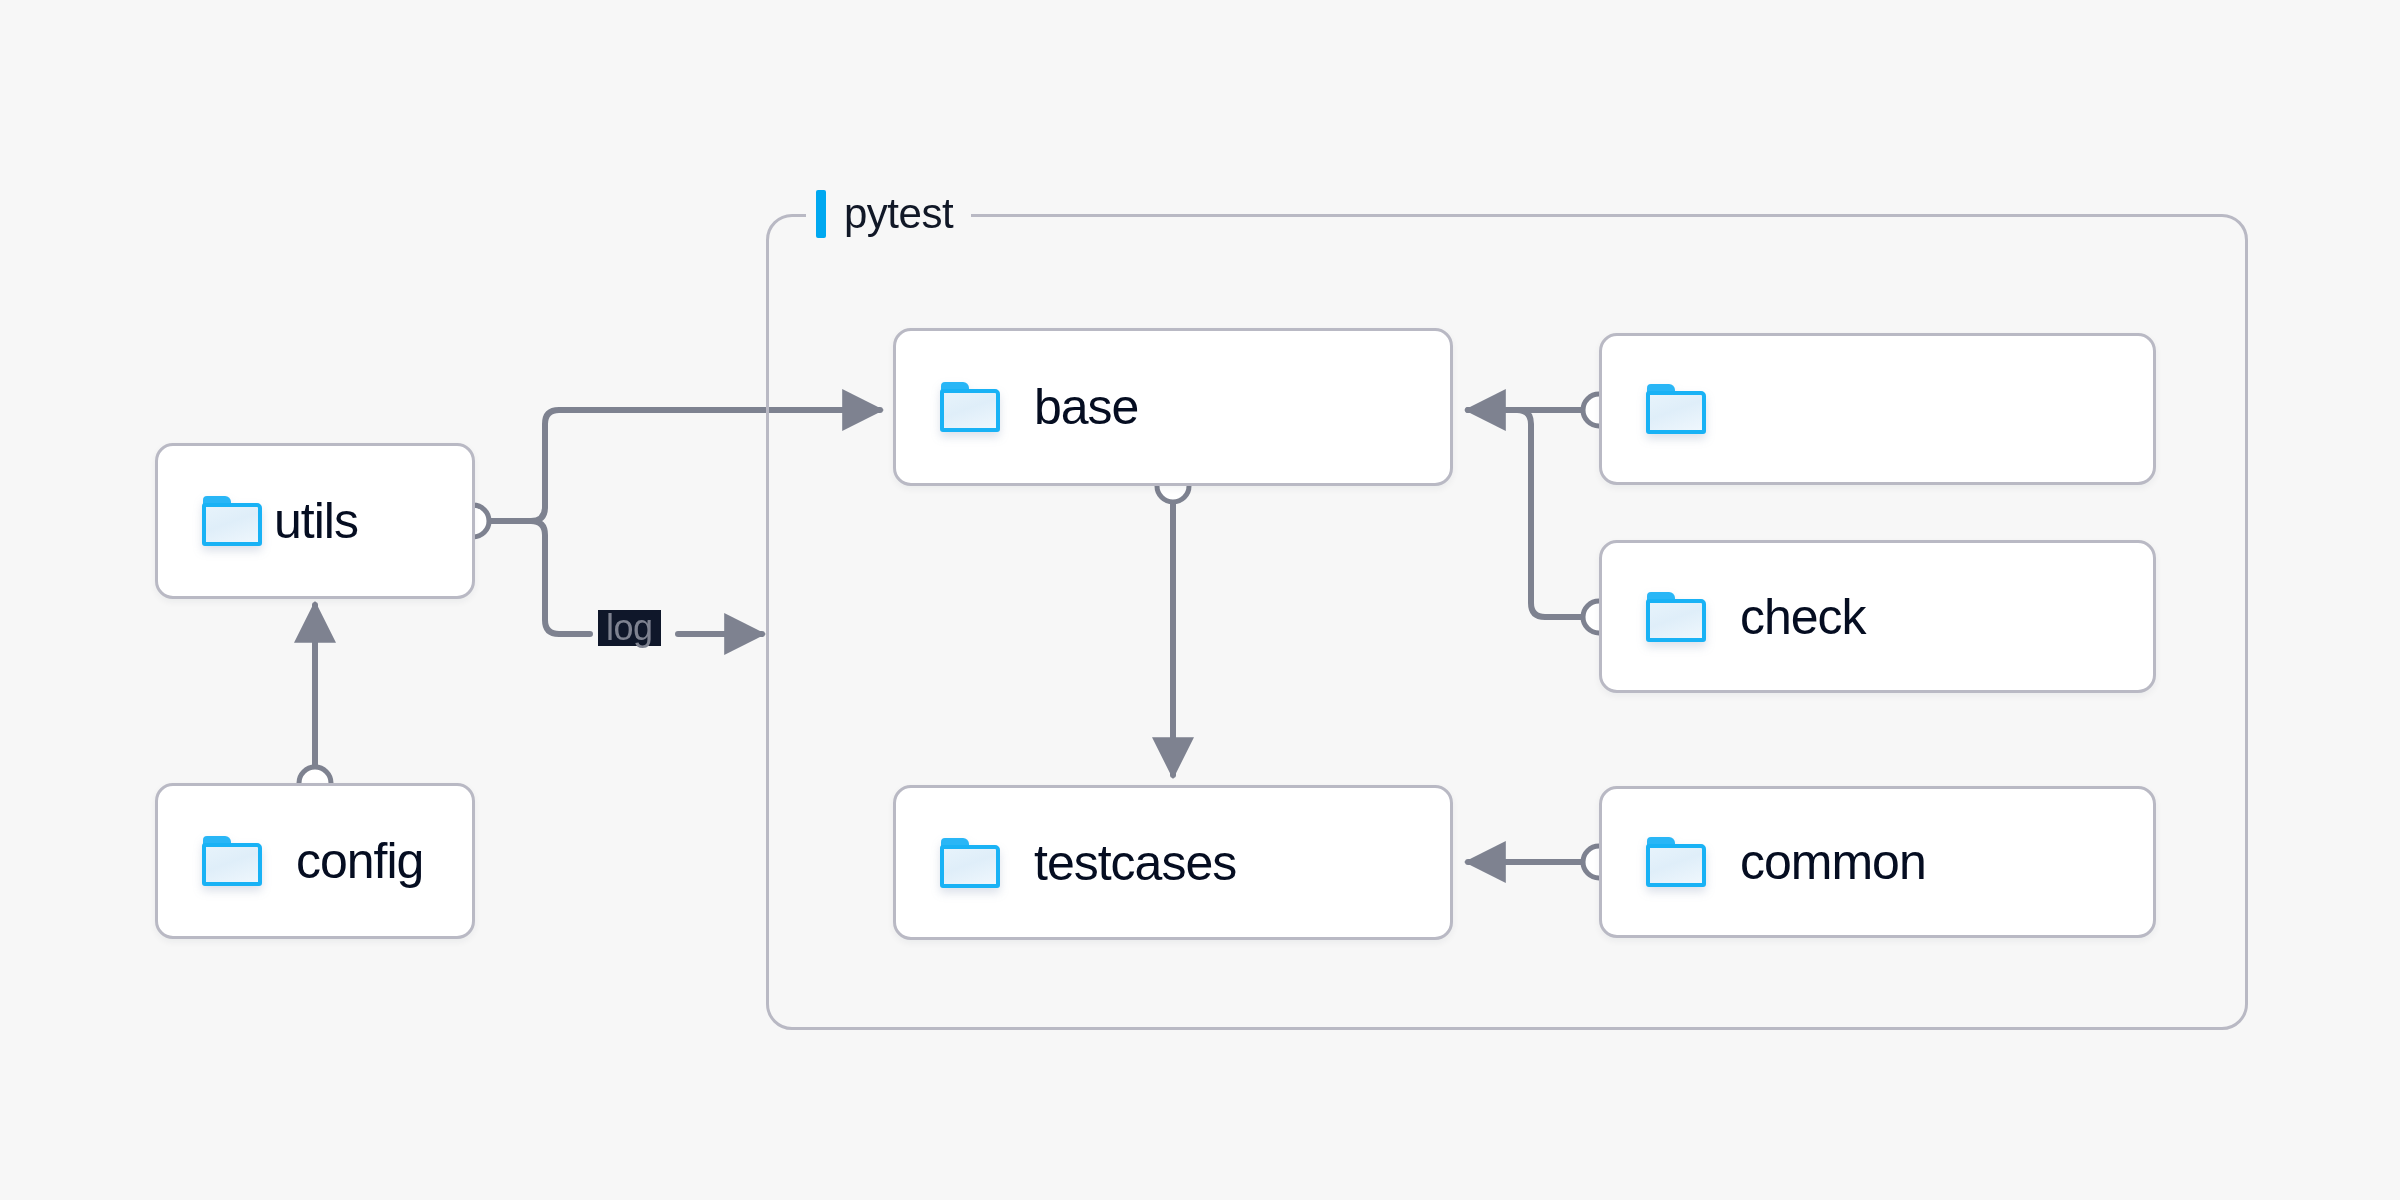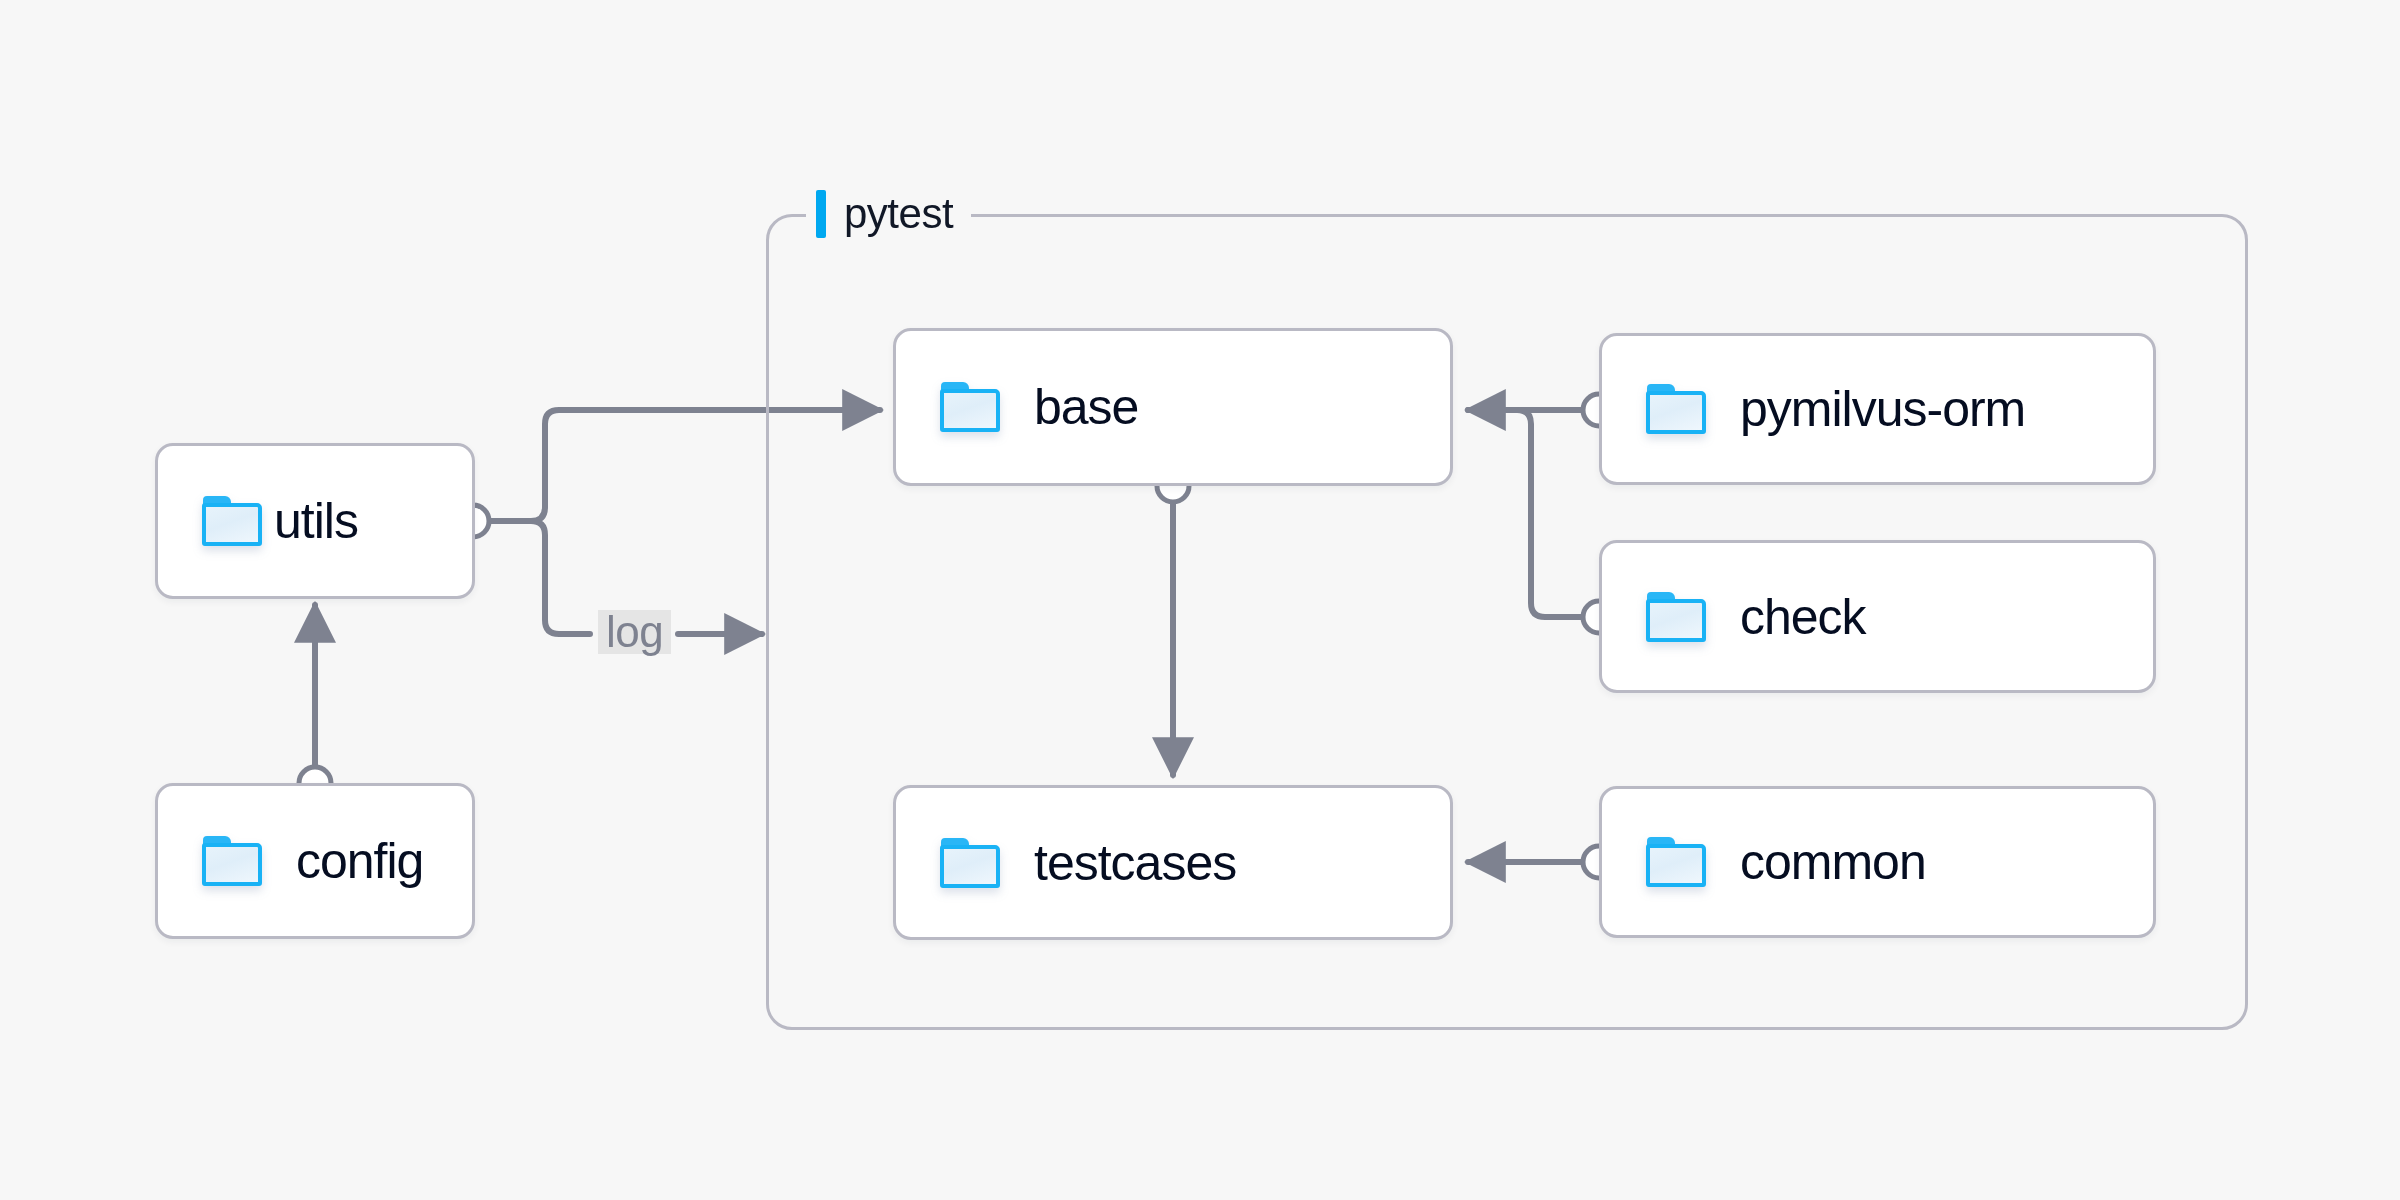--- a/index.html
+++ b/index.html
@@ -78,25 +78,25 @@
     background:linear-gradient(160deg,#e7f3fb 0%,#dfeef9 45%,#eff7fd 100%);
     border:4px solid #19b2f5;
     border-radius:3px 5px 3px 3px;
   }
 
   
   #edges{position:absolute;left:0;top:0;width:2400px;height:1200px;pointer-events:none;}
 
   .edge-label{
     position:absolute;
-    font-size:44px;
+    font-size:36px;
     color:#7e8290;
     letter-spacing:-0.5px;
     white-space:nowrap;
-    background:#e5e5e5;
+    background:#0f172a;
     padding:0 8px;
     line-height:1;
   }
 </style>
 </head>
 <body>
 
 <div id="stage">
 
   <svg id="edges" viewBox="0 0 2400 1200">
@@ -182,21 +182,20 @@
         <span class="body"></span>
     </span>
     <span class="node-label">testcases</span>
   </div>
 
   <div class="node" style="left:1599px;top:333px;width:557px;height:152px;">
     <span class="folder">
       <span class="tab"></span>
         <span class="body"></span>
     </span>
-    <span class="node-label">pymilvus-orm</span>
   </div>
 
   <div class="node" style="left:1599px;top:540px;width:557px;height:153px;">
     <span class="folder">
       <span class="tab"></span>
         <span class="body"></span>
     </span>
     <span class="node-label">check</span>
   </div>
 

